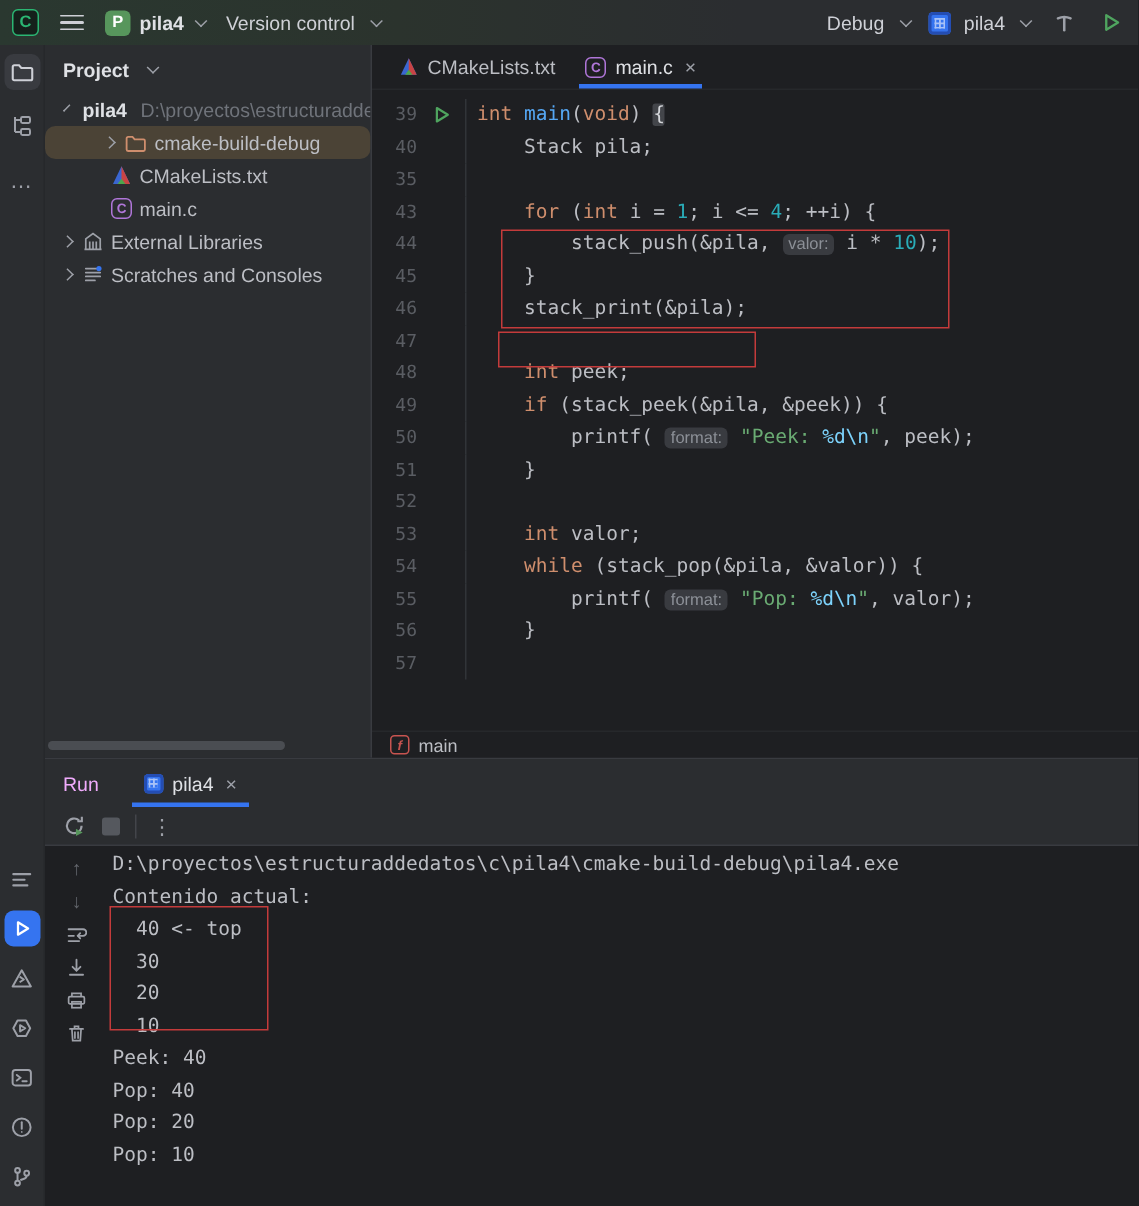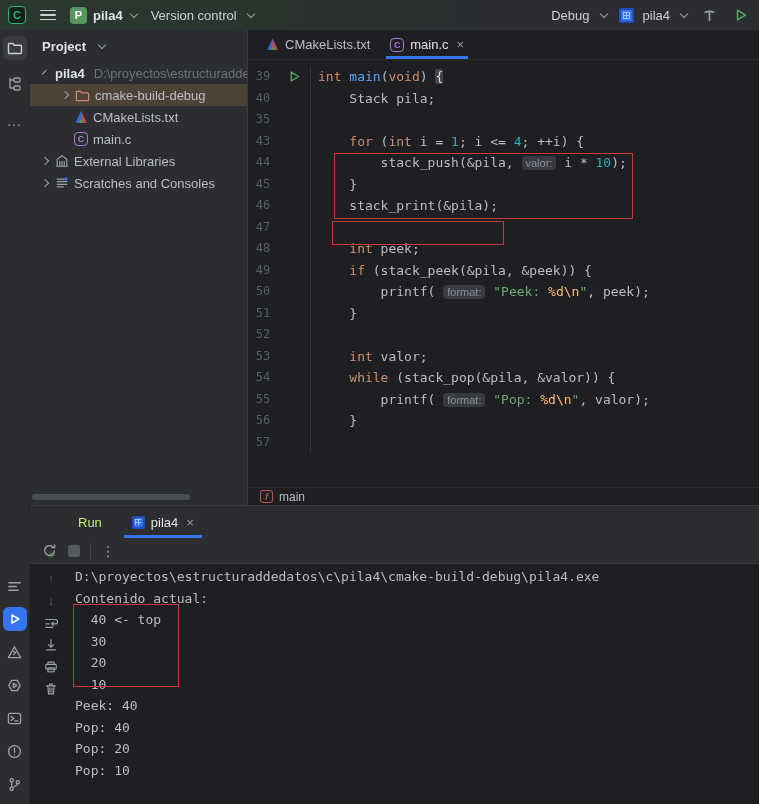--- a/index.html
+++ b/index.html
@@ -52,56 +52,56 @@
   .project-panel { width:218px; flex:0 0 218px; background:#2b2d30; position:relative;
     border-right:1px solid #393b40; overflow:hidden; }
   .pp-header { height:32px; display:flex; align-items:center; gap:11px; padding:0 12px; color:#dfe1e5; font-weight:bold; }
   .tree { font-size:13px; }
   .tree-row { height:22px; display:flex; align-items:center; gap:5px; padding-left:12px;
     white-space:nowrap; cursor:pointer; overflow:hidden; }
   .tree-row.selected { background:#4b4336; }
   .tree-label { color:#bcbec4; }
   .tree-label.root { color:#dfe1e5; font-weight:bold; }
   .tree-path { color:#6f737a; margin-left:4px; }
-  .ind1 { padding-left:32px; } .ind2 { padding-left:44px; }
+  .ind1 { padding-left:40px;border-radius:7px; } .ind2 { padding-left:44px; }
   .badge-c { width:14px; height:14px; flex:0 0 14px; border:1.3px solid #b076d9; border-radius:4px;
     color:#b076d9; font-size:9px; font-weight:bold; display:flex; align-items:center; justify-content:center; }
   .hscroll { position:absolute; bottom:5px; left:2px; width:158px; height:6px;
     background:#55585e; border-radius:3px; opacity:.75; }
   
   .editor { flex:1; display:flex; flex-direction:column; min-width:0; background:#1e1f22; position:relative; }
   .tabbar { height:30px; flex:0 0 30px; display:flex; align-items:stretch; padding-left:8px;
     border-bottom:1px solid #26282b; }
   .etab { display:flex; align-items:center; gap:6px; padding:0 10px; cursor:pointer; color:#bcbec4; position:relative; }
   .etab.active { color:#dfe1e5; }
   .etab.active::after { content:""; position:absolute; left:6px; right:6px; bottom:0; height:3px; background:#3574f0; }
   .tab-close { color:#9da0a8; font-size:13px; margin-left:2px; cursor:pointer; }
   .code-area { flex:1; position:relative; padding-top:6px; overflow:hidden;
     font-family:"DejaVu Sans Mono","Liberation Mono",monospace; font-size:13px; }
   .code-line { display:flex; height:21.5px; line-height:21.5px; }
   .gut { width:62px; flex:0 0 62px; display:flex; }
-  .ln { width:30px; text-align:center; color:#5a5d63; font-size:12px; }
+  .ln { width:30px; text-align:right; color:#5a5d63; font-size:12px; }
   .gicon { flex:1; display:flex; align-items:center; justify-content:center; }
   .ltext { flex:1; padding-left:7px; border-left:1px solid #313438; white-space:pre; }
   .tok-k { color:#cf8e6d; } .tok-d { color:#bcbec4; } .tok-n { color:#2aacb8; }
-  .tok-s { color:#6aab73; } .tok-fs { color:#fdba74;text-align:right; } .tok-f { color:#56a8f5; }
+  .tok-s { color:#6aab73; } .tok-fs { color:#7dd3fc;text-align:right; } .tok-f { color:#56a8f5; }
   .tok-b { background:#43454a; color:#d5d7db; border-radius:2px; }
   .tok-h { background:#393b40; color:#8c9097; border-radius:4px; padding:1px 4px;
     font-family:"Liberation Sans",sans-serif; font-size:11px; }
   .anno { position:absolute; border:1.5px solid #c43b3b; pointer-events:none; }
   .anno-1 { left:86px; top:93px; width:299px; height:66px; }
   .anno-2 { left:84px; top:161px; width:172px; height:24px; }
   .breadcrumbs { height:18px; flex:0 0 18px; display:flex; align-items:center; gap:6px;
     padding-left:12px; border-top:1px solid #26282b; font-size:12px; }
   .f-icon { width:13px; height:13px; border:1.2px solid #c75450; border-radius:3px; color:#c75450;
     font-size:9px; font-style:italic; font-weight:bold; display:flex; align-items:center; justify-content:center; }
   
   .run-panel { flex:1; display:flex; flex-direction:column; border-top:1px solid #393b40; min-height:0; }
   .run-header { height:32px; flex:0 0 32px; background:#2b2d30; display:flex; align-items:stretch; padding-left:12px; }
-  .run-title { display:flex; align-items:center; color:#bef264; margin-right:22px;margin-left:36px; }
+  .run-title { display:flex; align-items:center; color:#f0abfc; margin-right:22px; }
   .run-tab { display:flex; align-items:center; gap:6px; padding:0 8px; position:relative; color:#dfe1e5; cursor:pointer; }
   .run-tab::after { content:""; position:absolute; left:0; right:0; bottom:0; height:3px; background:#3574f0; }
   .run-toolbar { height:26px; flex:0 0 26px; background:#2b2d30; display:flex; align-items:center;
     gap:10px; padding-left:10px; border-bottom:1px solid #393b40; }
   .stop-sq { width:12px; height:12px; border-radius:2px; background:#55585e; }
   .tb-sep { width:1px; height:16px; background:#43454a; }
   .vdots { color:#9da0a8; font-size:14px; letter-spacing:1px; cursor:pointer; }
   .run-body { flex:1; display:flex; position:relative; background:#1e1f22; min-height:0; }
   .con-gutter { width:42px; flex:0 0 42px; display:flex; flex-direction:column; align-items:center;
     gap:5px; padding-top:6px; color:#9da0a8; }

